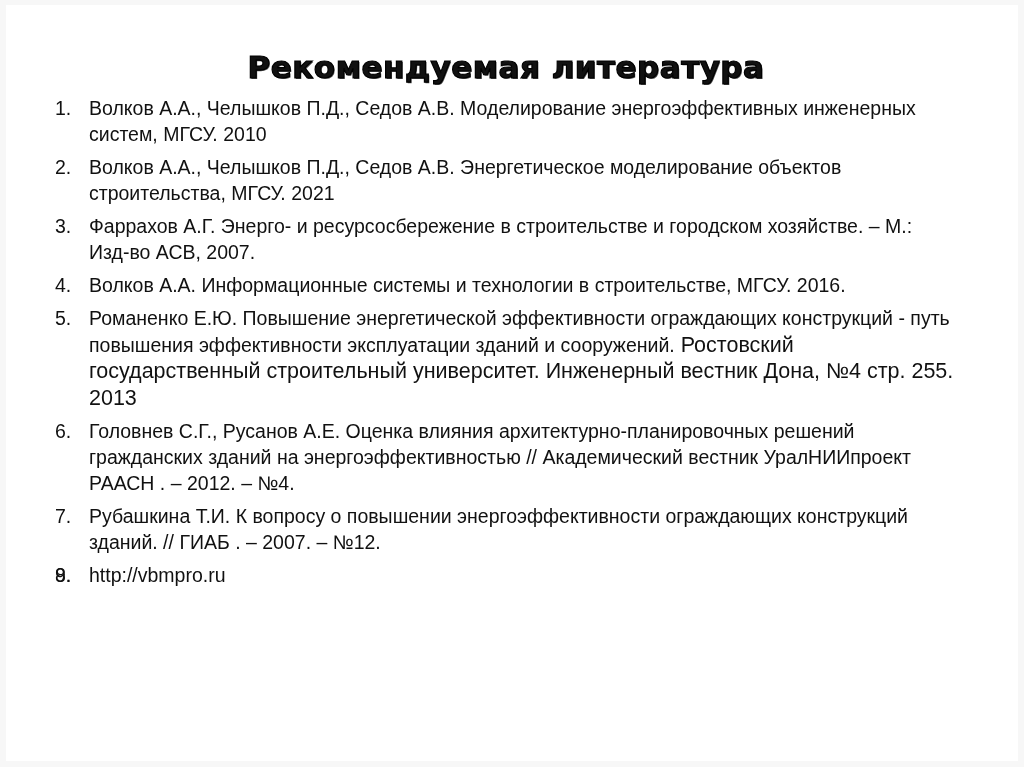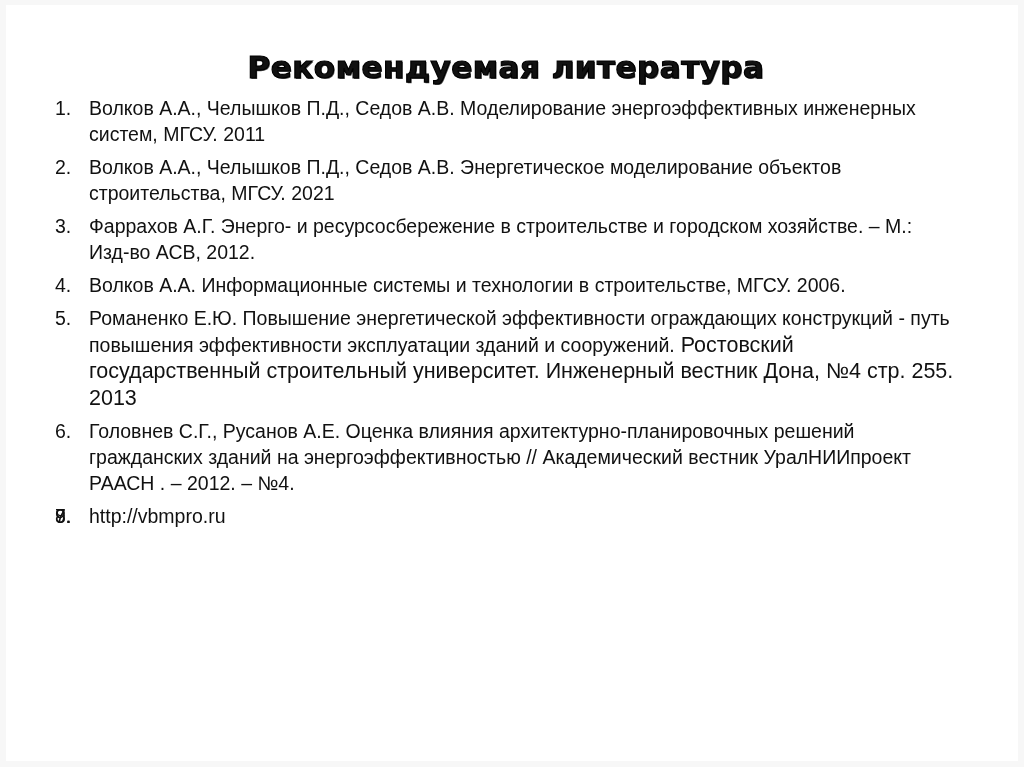--- a/index.html
+++ b/index.html
@@ -65,45 +65,46 @@
 </head>
 <body>
 
 <div class="slide"></div>
 
 <h1 class="title">Рекомендуемая литература</h1>
 
 <ol class="refs">
   <li class="ref">
     <span class="num">1.</span>
-    <span>Волков А.А., Челышков П.Д., Седов А.В. Моделирование энергоэффективных инженерных систем, МГСУ. 2011</span>
+    <span>Волков А.А., Челышков П.Д., Седов А.В. Моделирование энергоэффективных инженерных систем, МГСУ. 2010</span>
   </li>
   <li class="ref">
     <span class="num">2.</span>
     <span>Волков А.А., Челышков П.Д., Седов А.В. Энергетическое моделирование объектов строительства, МГСУ. 2021</span>
   </li>
   <li class="ref">
     <span class="num">3.</span>
-    <span> Фаррахов А.Г. Энерго- и ресурсосбережение в строительстве и городском хозяйстве. – М.: Изд-во АСВ, 2012.</span>
+    <span> Фаррахов А.Г. Энерго- и ресурсосбережение в строительстве и городском хозяйстве. – М.: Изд-во АСВ, 2007.</span>
   </li>
   <li class="ref">
     <span class="num">4.</span>
-    <span>Волков А.А. Информационные системы и технологии в строительстве, МГСУ. 2006.</span>
+    <span>Волков А.А. Информационные системы и технологии в строительстве, МГСУ. 2016.</span>
   </li>
   <li class="ref large">
     <span class="num sm">5.</span>
     <span class="sm">Романенко Е.Ю. Повышение энергетической эффективности ограждающих конструкций - путь повышения эффективности эксплуатации зданий и сооружений.</span>
     <span>Ростовский государственный строительный университет. Инженерный вестник Дона, №4 стр. 255. 2013</span>
   </li>
   <li class="ref">
     <span class="num">6.</span>
     <span>Головнев С.Г., Русанов А.Е. Оценка влияния архитектурно-планировочных решений гражданских зданий на энергоэффективностью // Академический вестник УралНИИпроект РААСН . – 2012. – №4.</span>
   </li>
   <li class="ref">
     <span class="num">7.</span>
+    <span>Рубашкина Т.И. К вопросу о повышении энергоэффективности ограждающих конструкций зданий. // ГИАБ . – 2007. – №12.</span>
   </li>
   <li class="ref">
     <span class="num">8.</span>
   </li>
   <li class="ref">
     <span class="num">9.</span>
     <span> http://vbmpro.ru</span>
   </li>
 </ol>
 

